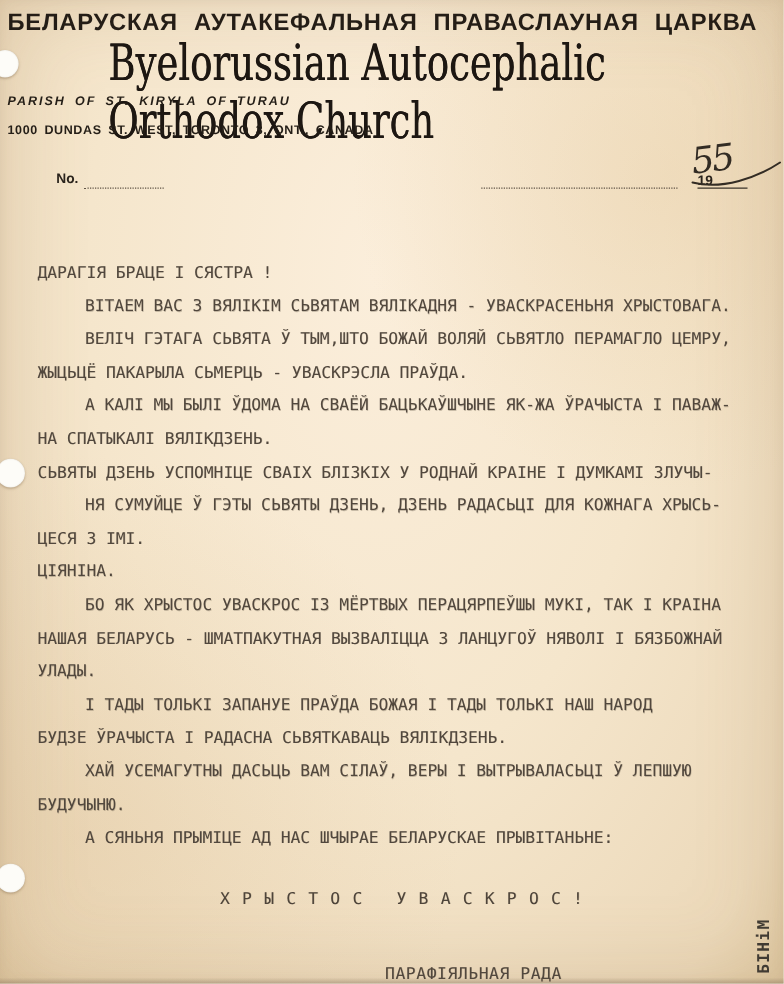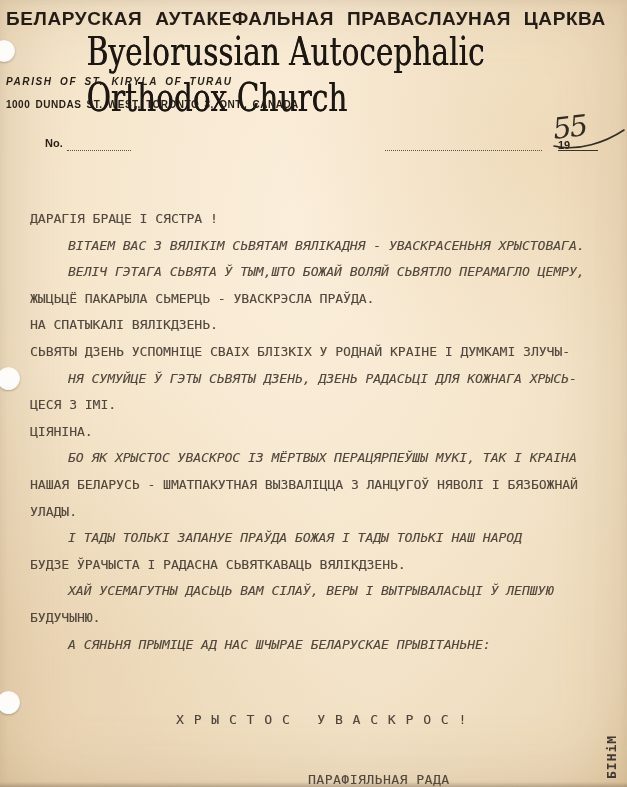--- a/index.html
+++ b/index.html
@@ -38,21 +38,21 @@
   #year-hand{position:absolute;left:553px;top:110px;font-family:"DejaVu Serif",serif;
     font-style:italic;font-size:29px;color:#332c24;transform:rotate(-7deg);letter-spacing:-2px;}
   #year-flourish{position:absolute;left:548px;top:112px;}
   
   #body-lines{position:absolute;left:30px;top:206px;width:578px;
     font-family:"DejaVu Sans Mono","Liberation Mono",monospace;
     font-size:13px;line-height:26.6px;color:#51473d;
     text-shadow:.4px .4px .3px rgba(90,78,64,.30);}
   .ln{white-space:pre;}
   .ind-s{}  
-  .ind-p{margin-left:38px;font-style:italic;}  
+  .ind-p{margin-left:38px;}  
   .ind-c{margin-left:0;}     
   #closing-exclaim{position:absolute;left:176px;top:712px;
     font-family:"DejaVu Sans Mono","Liberation Mono",monospace;font-size:13px;
     letter-spacing:1px;color:#4e443a;text-shadow:.4px .4px .3px rgba(90,78,64,.30);white-space:pre;}
   #signature{position:absolute;left:308px;top:745px;
     font-family:"DejaVu Sans Mono","Liberation Mono",monospace;font-size:13px;
     letter-spacing:.5px;color:#51473d;text-shadow:.4px .4px .3px rgba(90,78,64,.30);white-space:pre;margin-top:27px;}
   
   #stamp{position:absolute;right:8px;top:713px;height:66px;
     writing-mode:vertical-rl;transform:rotate(180deg);
@@ -83,20 +83,21 @@
   <div id="year-hand">55</div>
   <svg id="year-flourish" width="80" height="42" viewBox="0 0 80 42">
     <path d="M6 34 C 30 40, 58 30, 76 18" fill="none" stroke="#332c24" stroke-width="1.6" stroke-linecap="round"></path>
   </svg>
 
   <div id="body-lines">
     <div class="ln ind-s">ДАРАГІЯ БРАЦЕ І СЯСТРА !</div>
     <div class="ln ind-p">ВІТАЕМ ВАС З ВЯЛІКІМ СЬВЯТАМ ВЯЛІКАДНЯ - УВАСКРАСЕНЬНЯ ХРЫСТОВАГА.</div>
     <div class="ln ind-p">ВЕЛІЧ ГЭТАГА СЬВЯТА Ў ТЫМ,ШТО БОЖАЙ ВОЛЯЙ СЬВЯТЛО ПЕРАМАГЛО ЦЕМРУ,</div>
     <div class="ln ind-c">ЖЫЦЬЦЁ ПАКАРЫЛА СЬМЕРЦЬ - УВАСКРЭСЛА ПРАЎДА.</div>
+    <div class="ln ind-p">А КАЛІ МЫ БЫЛІ ЎДОМА НА СВАЁЙ БАЦЬКАЎШЧЫНЕ ЯК-ЖА ЎРАЧЫСТА І ПАВАЖ-</div>
     <div class="ln ind-c">НА СПАТЫКАЛІ ВЯЛІКДЗЕНЬ.</div>
     <div class="ln ind-c">СЬВЯТЫ ДЗЕНЬ УСПОМНІЦЕ СВАІХ БЛІЗКІХ У РОДНАЙ КРАІНЕ І ДУМКАМІ ЗЛУЧЫ-</div>
     <div class="ln ind-p">НЯ СУМУЙЦЕ Ў ГЭТЫ СЬВЯТЫ ДЗЕНЬ, ДЗЕНЬ РАДАСЬЦІ ДЛЯ КОЖНАГА ХРЫСЬ-</div>
     <div class="ln ind-c">ЦЕСЯ З ІМІ.</div>
     <div class="ln ind-c">ЦІЯНІНА.</div>
     <div class="ln ind-p">БО ЯК ХРЫСТОС УВАСКРОС ІЗ МЁРТВЫХ ПЕРАЦЯРПЕЎШЫ МУКІ, ТАК І КРАІНА</div>
     <div class="ln ind-c">НАШАЯ БЕЛАРУСЬ - ШМАТПАКУТНАЯ ВЫЗВАЛІЦЦА З ЛАНЦУГОЎ НЯВОЛІ І БЯЗБОЖНАЙ</div>
     <div class="ln ind-c">УЛАДЫ.</div>
     <div class="ln ind-p">І ТАДЫ ТОЛЬКІ ЗАПАНУЕ ПРАЎДА БОЖАЯ І ТАДЫ ТОЛЬКІ НАШ НАРОД</div>
     <div class="ln ind-c">БУДЗЕ ЎРАЧЫСТА І РАДАСНА СЬВЯТКАВАЦЬ ВЯЛІКДЗЕНЬ.</div>

